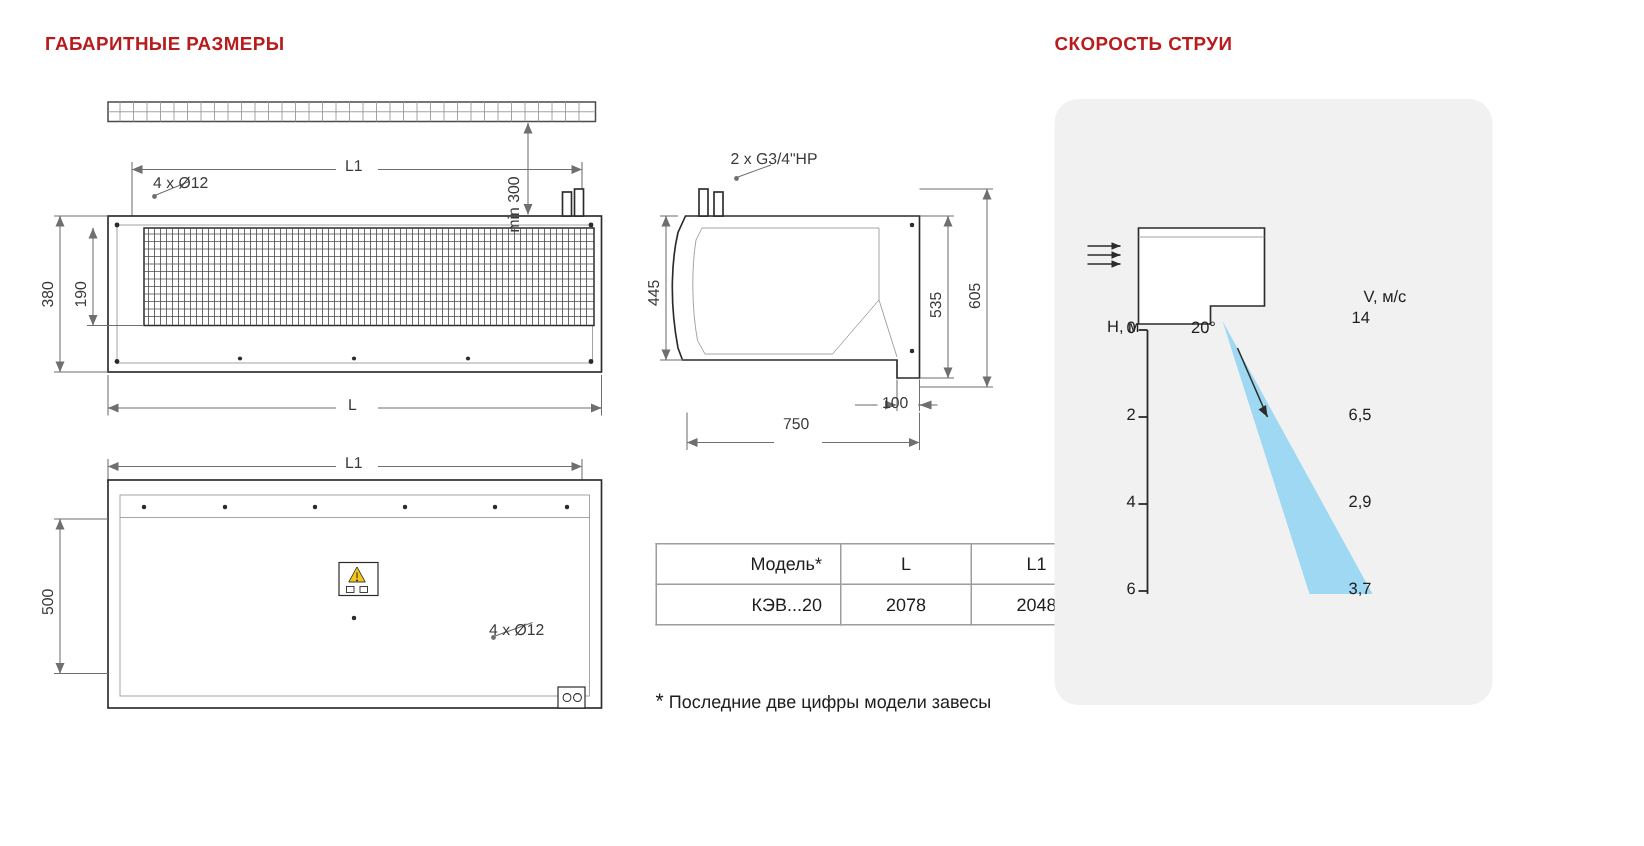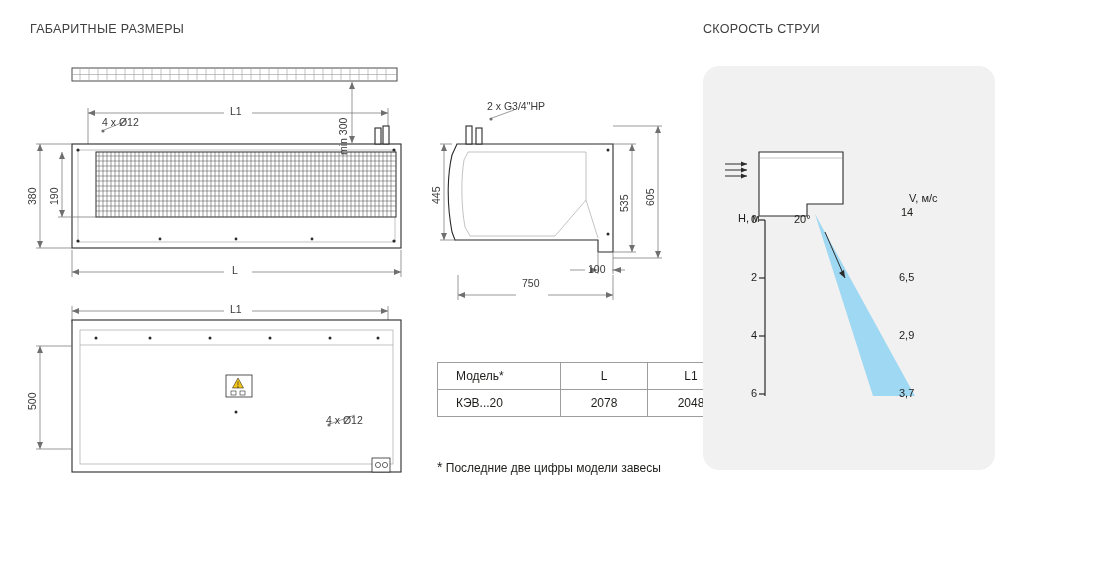--- a/index.html
+++ b/index.html
@@ -2,22 +2,22 @@
 <html><head>
 <meta charset="utf-8">
 <style>
   html,body{margin:0;padding:0;}
   body{
     width:1096px;height:564px;background:#ffffff;
     font-family:"Liberation Sans", sans-serif;
     color:#1d1d1b;position:relative;overflow:hidden;
   }
   .sec-title{
-    position:absolute;font-size:12.5px;font-weight:normal;letter-spacing:.3px;
-    text-transform:uppercase;color:#404040;
+    position:absolute;font-size:12.5px;font-weight:bold;letter-spacing:.3px;
+    text-transform:uppercase;color:#b91c1c;
   }
   #title-dims{left:30px;top:22px;}
   #title-speed{left:703px;top:22px;}
 
   .dim-label{position:absolute;font-size:10.5px;color:#3a3a3a;white-space:nowrap;}
 
   svg{position:absolute;left:0;top:0;overflow:visible;}
   .ln{stroke:#6f6f6f;stroke-width:.7;fill:none;}
   .ln-th{stroke:#4a4a4a;stroke-width:1;fill:none;}
   .body-ln{stroke:#2b2b2b;stroke-width:1.1;fill:none;}
@@ -26,21 +26,21 @@
 
   
   #spec-table{
     position:absolute;left:437px;top:362px;border-collapse:collapse;
     font-size:12px;color:#1d1d1b;background:#fff;
   }
   #spec-table td,#spec-table th{
     border:1px solid #9d9d9d;padding:6px 12px;text-align:center;font-weight:normal;
   }
   #spec-table th{font-weight:normal;}
-  #spec-table td:first-child,#spec-table th:first-child{text-align:left;padding-left:18px;width:92px;}
+  #spec-table td:first-child,#spec-table th:first-child{text-align:right;padding-left:18px;width:92px;}
   #spec-table td:nth-child(2),#spec-table th:nth-child(2){width:62px;}
   #spec-table td:nth-child(3),#spec-table th:nth-child(3){width:62px;}
   #table-note{position:absolute;left:437px;top:459px;font-size:12px;color:#1d1d1b;white-space:nowrap;}
   #table-note .star{font-size:14px;}
 
   
   #speed-panel{
     position:absolute;left:703px;top:66px;width:292px;height:404px;
     background:#f1f1f1;border-radius:16px;
   }

